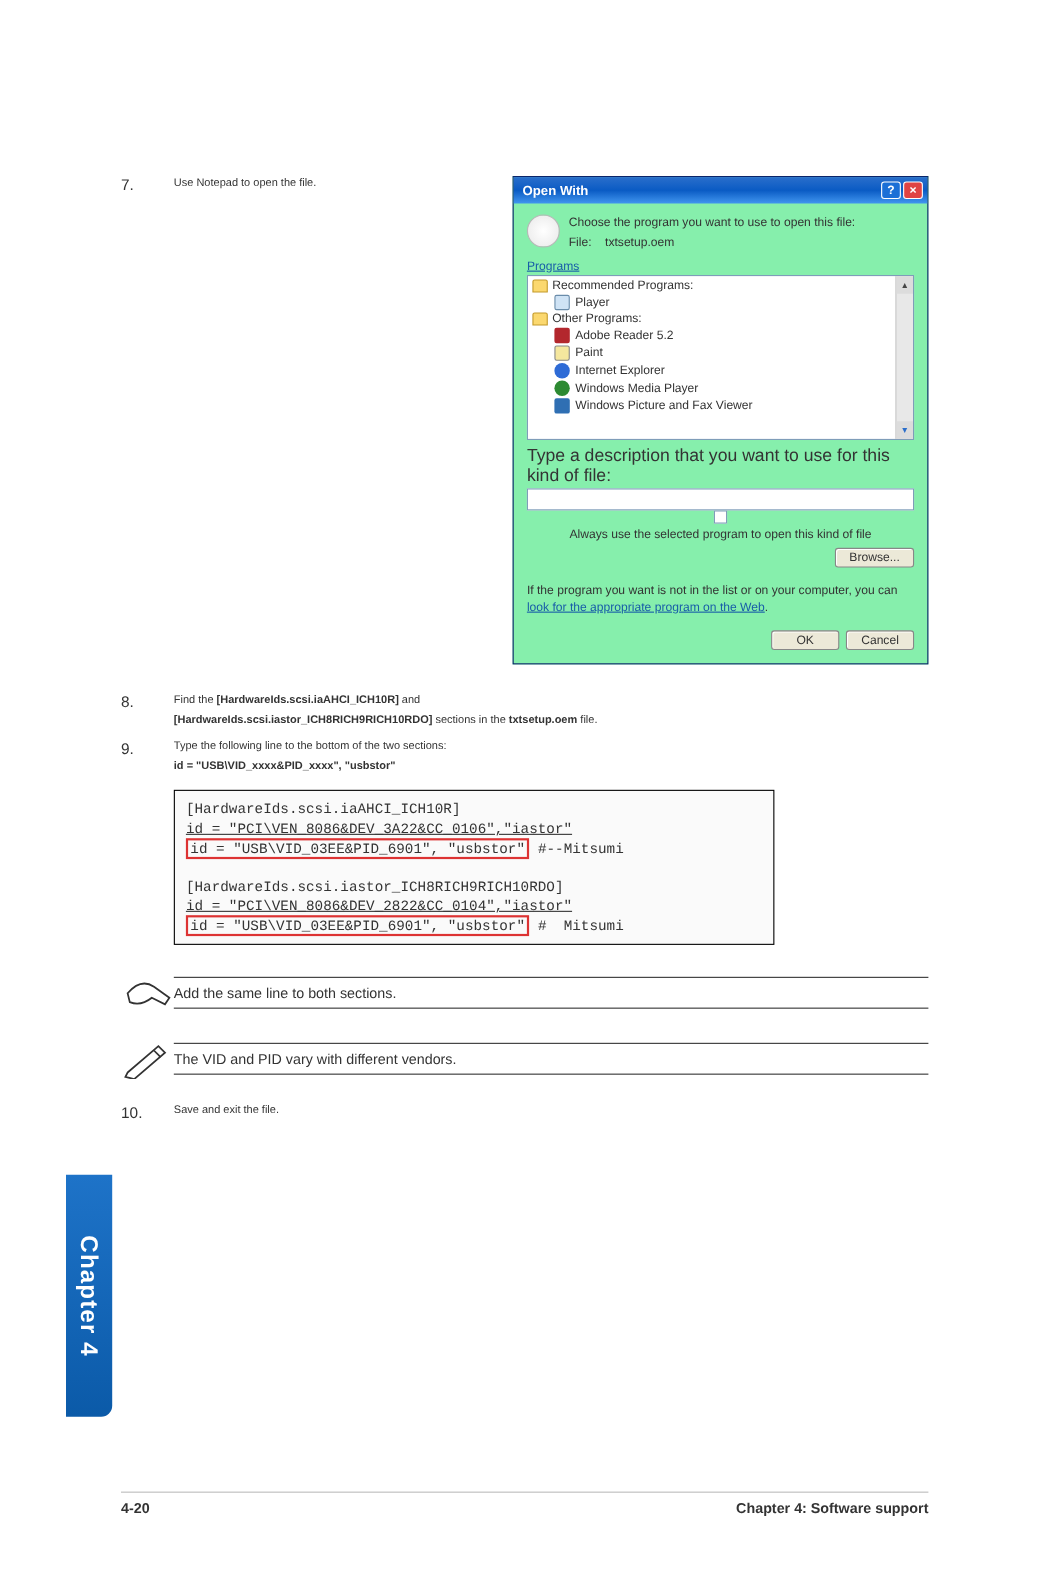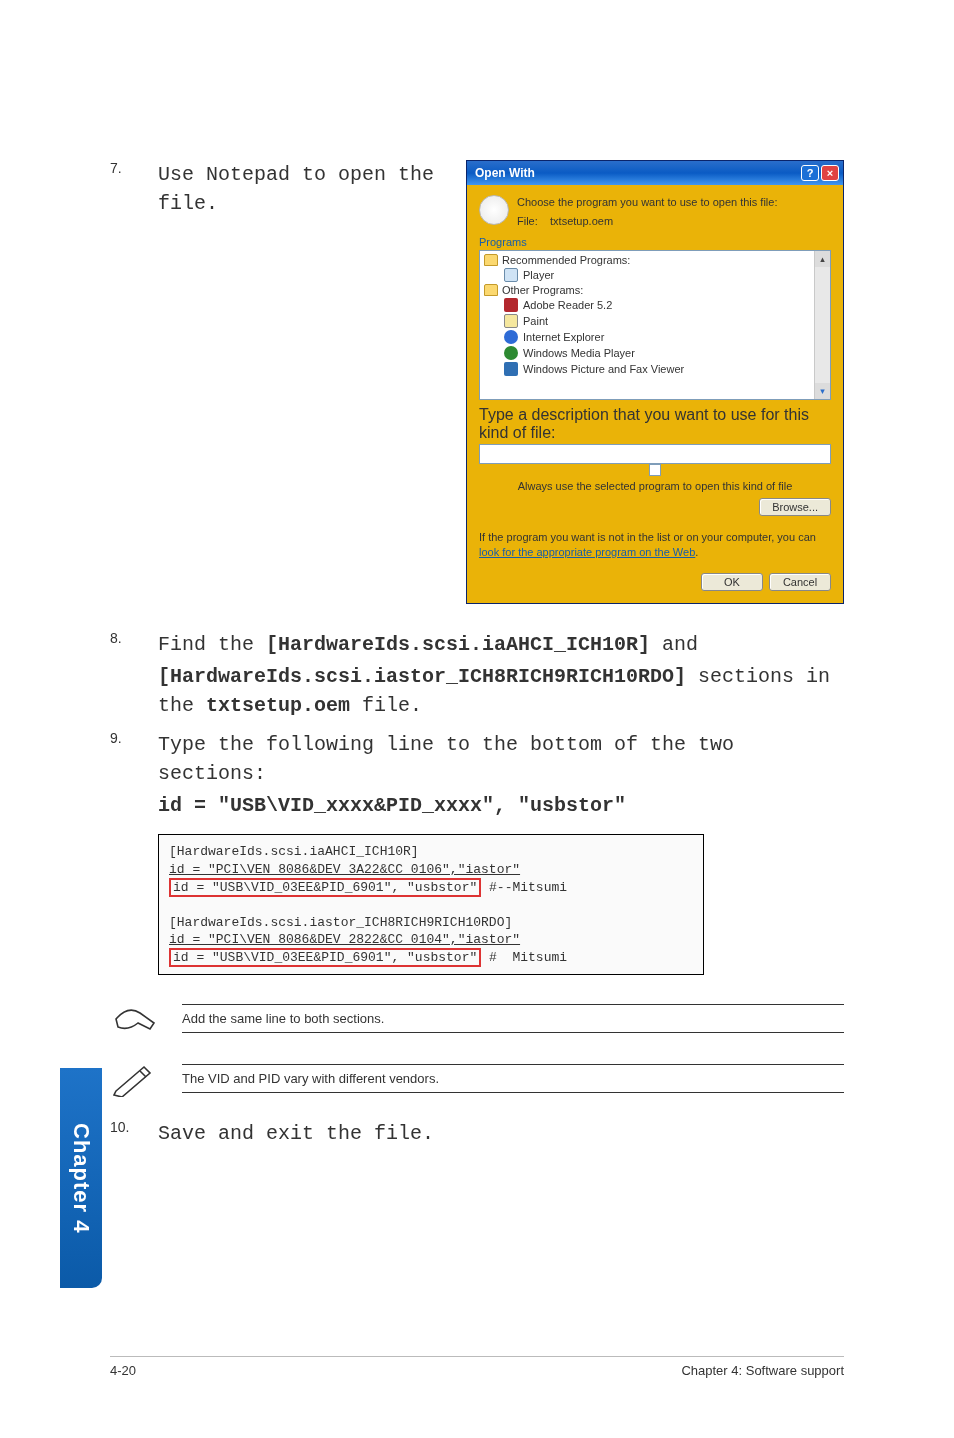--- a/index.html
+++ b/index.html
@@ -19,30 +19,29 @@
     display: flex;
     margin-bottom: 10px;
   }
   .step-num {
     width: 48px;
     flex: 0 0 48px;
     font-size: 14px;
   }
   .step-body {
     flex: 1;
-    font-size: 20px;
+    font-size: 10px;
     line-height: 1.45;
-    font-family: Liberation Mono, monospace;
   }
   .step7-row { align-items: flex-start; }
   .step7-text { width: 300px; flex: 0 0 300px; }
   .dialog {
     width: 380px;
     border: 1px solid #0a246a;
-    background: #eab308;
+    background: #86efac;
     font-size: 11px;
     margin-left: 8px;
   }
   .dlg-titlebar {
     background: linear-gradient(#2a6ecb,#0a5bc4,#4196ef);
     color: #fff;
     font-weight: bold;
     font-size: 12px;
     padding: 4px 4px 4px 8px;
     display: flex;
@@ -61,21 +60,21 @@
   .tbtn.close { background:#e04343; color:#fff; }
   .dlg-body { padding: 10px 12px 12px 12px; }
   .dlg-row1 { display:flex; align-items:flex-start; gap:8px; margin-bottom:6px;}
   .mag-icon {
     width:30px; height:30px; border-radius:50%;
     border:1px solid #b8b8b8; background:radial-gradient(#fff,#e8e8e8);
     flex:0 0 30px;
   }
   .dlg-row1-text { font-size:11px; line-height:1.4; }
   .filelab { display:inline-block; width:30px; }
-  .section-lbl { color:#185ea8; font-size:11px; margin:6px 0 2px 0;}
+  .section-lbl { color:#185ea8; font-size:11px; margin:6px 0 2px 0;text-decoration:underline;}
   .proglist {
     background:#fff; border:1px solid #7f9db9;
     height:150px; overflow:hidden; position:relative;
     padding:2px;
   }
   .prog-group { font-weight:normal; display:flex; align-items:center; gap:4px; padding:1px 2px;}
   .folder-ico{ width:14px;height:12px;background:#fbd86f;border:1px solid #c49a2a;border-radius:2px 2px 0 0; display:inline-block;}
   .prog-item { display:flex; align-items:center; gap:5px; padding:1px 2px 1px 22px;}
   .pico{width:14px;height:14px;display:inline-block;border-radius:2px;}
   .ic-notepad{background:#cfe3f5;border:1px solid #6a8caa;}
@@ -107,21 +106,21 @@
   .codebox-wrap{margin:14px 0 8px 48px;}
   .codebox{
     border:1px solid #000; width:546px; padding:8px 10px;
     font-family:"Courier New",monospace; font-size:13px;
     background:#fafafa; white-space:pre; line-height:1.35;
   }
   .u-line{text-decoration:underline;}
   .redbox{border:2px solid #d33; padding:0 2px; display:inline;}
 
   .note-block{margin:24px 0 10px 0;}
-  .note-row{display:flex;align-items:center;gap:24px;margin-bottom:22px;}
+  .note-row{display:flex;align-items:center;margin-bottom:22px;}
   .hand-icon{width:48px;height:38px;position:relative;}
   .hand-icon svg{width:48px;height:38px;}
   .pencil-icon{width:48px;height:38px;}
   .pencil-icon svg{width:48px;height:38px;}
   .note-text-wrap{flex:1;}
   .hr{border:none;border-top:1px solid #333;margin:0;}
   .note-text{font-size:13px;padding:6px 0;}
 
   .step10{margin-top:18px;}
 
@@ -136,21 +135,21 @@
     writing-mode:vertical-rl;
     font-family:Arial,Helvetica,sans-serif;
     letter-spacing:1px;
   }
 
   
   .footer{
     position:absolute; left:110px; right:110px; bottom:60px;
     display:flex; justify-content:space-between;
     font-size:13px; color:#333;
-    border-top:1px solid #bbb; padding-top:6px;
+    border-top:1px solid #bbb; padding-top:6px;font-weight:bold;
   }
 </style>
 </head>
 <body>
 
 <div class="page-content">
 
   <div class="step-row step7-row">
     <div class="step-num">7.</div>
     <div class="step-body step7-text">Use Notepad to open the file.</div>

